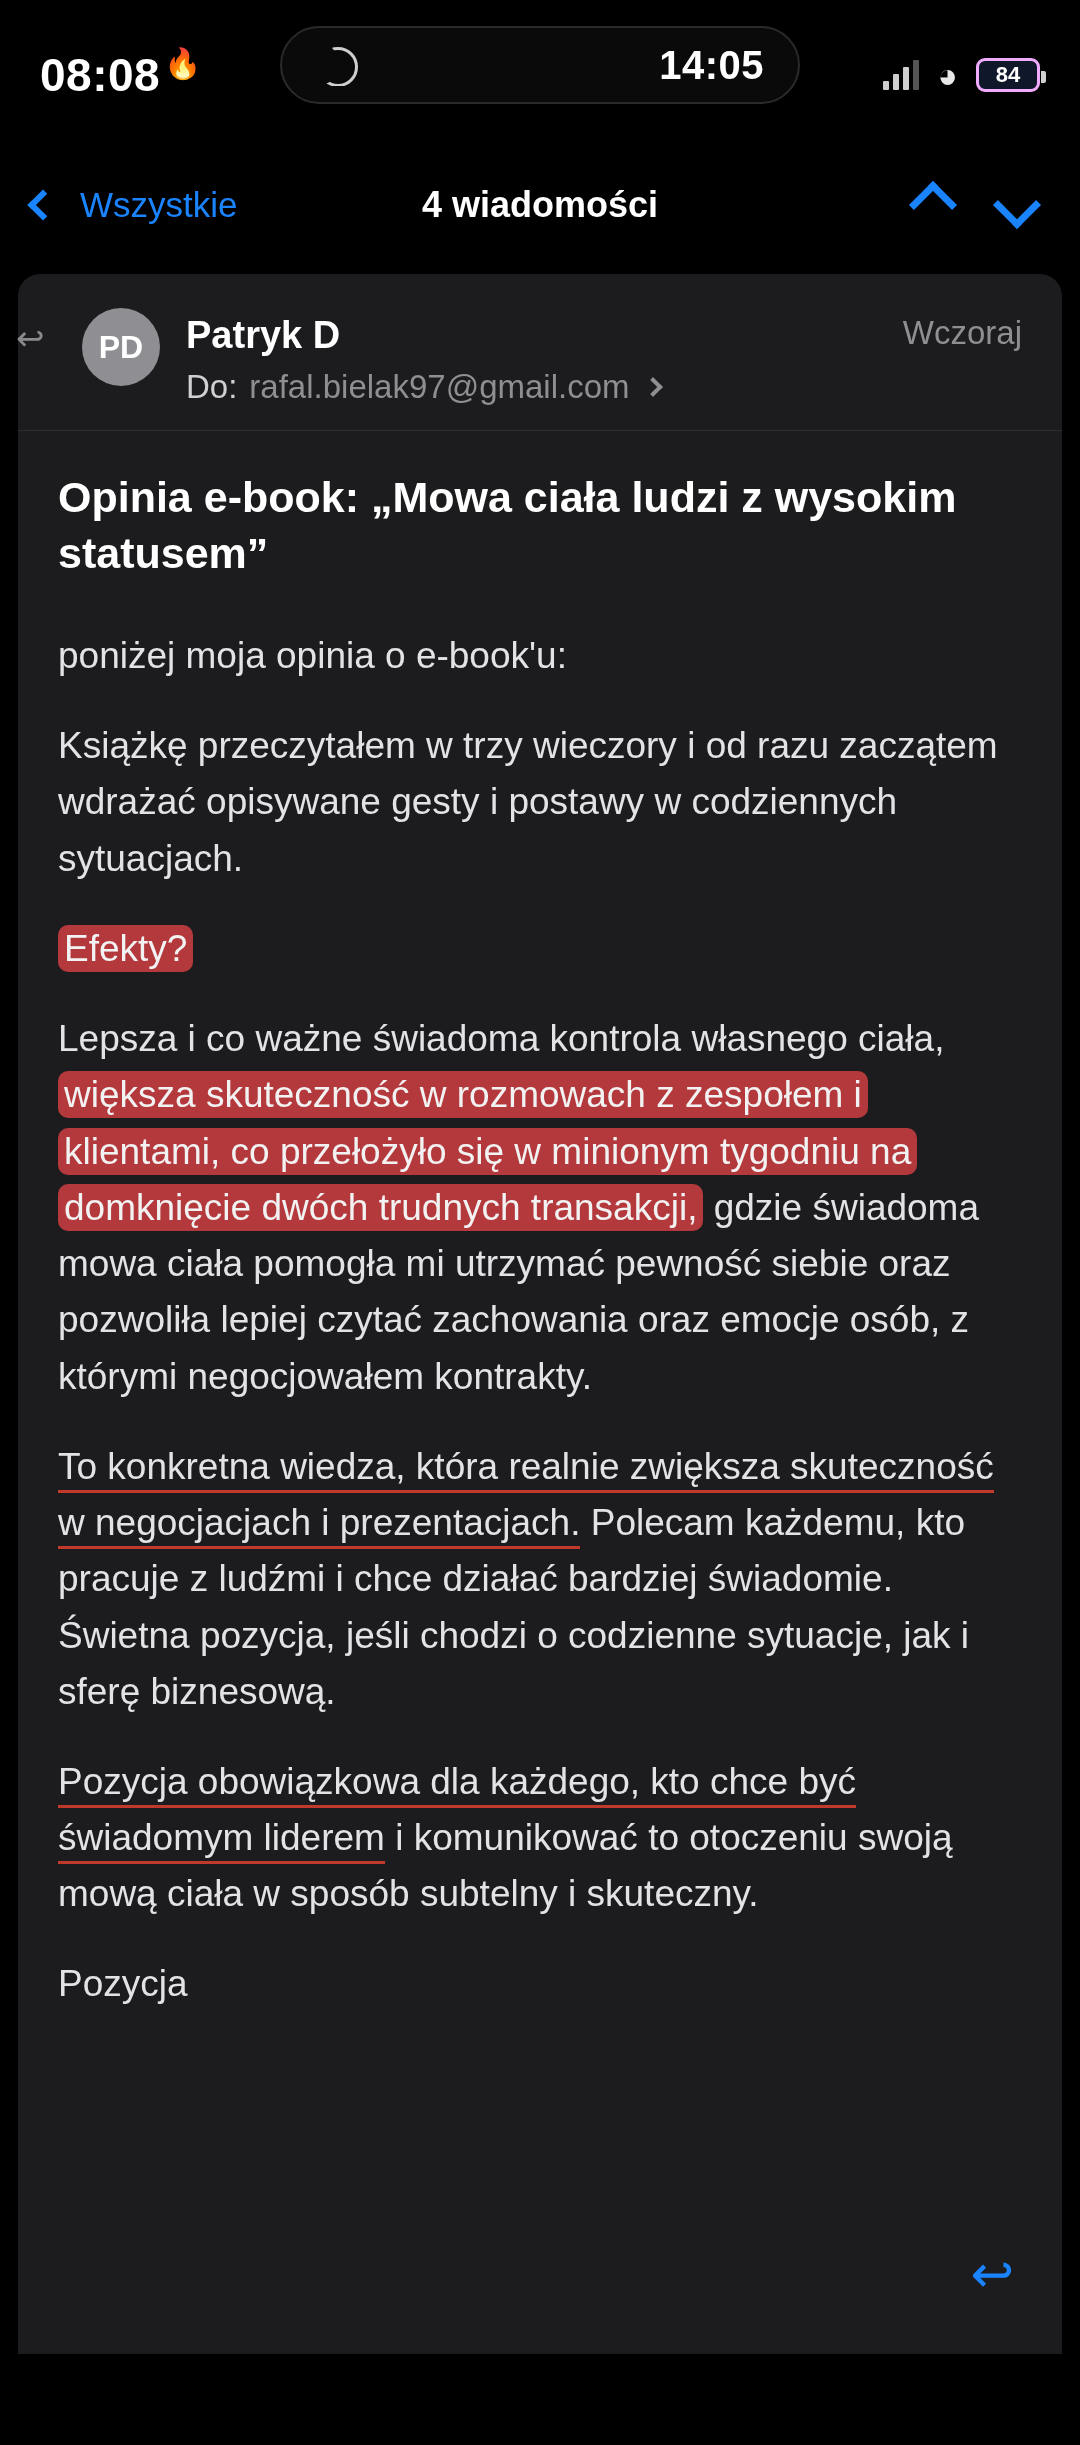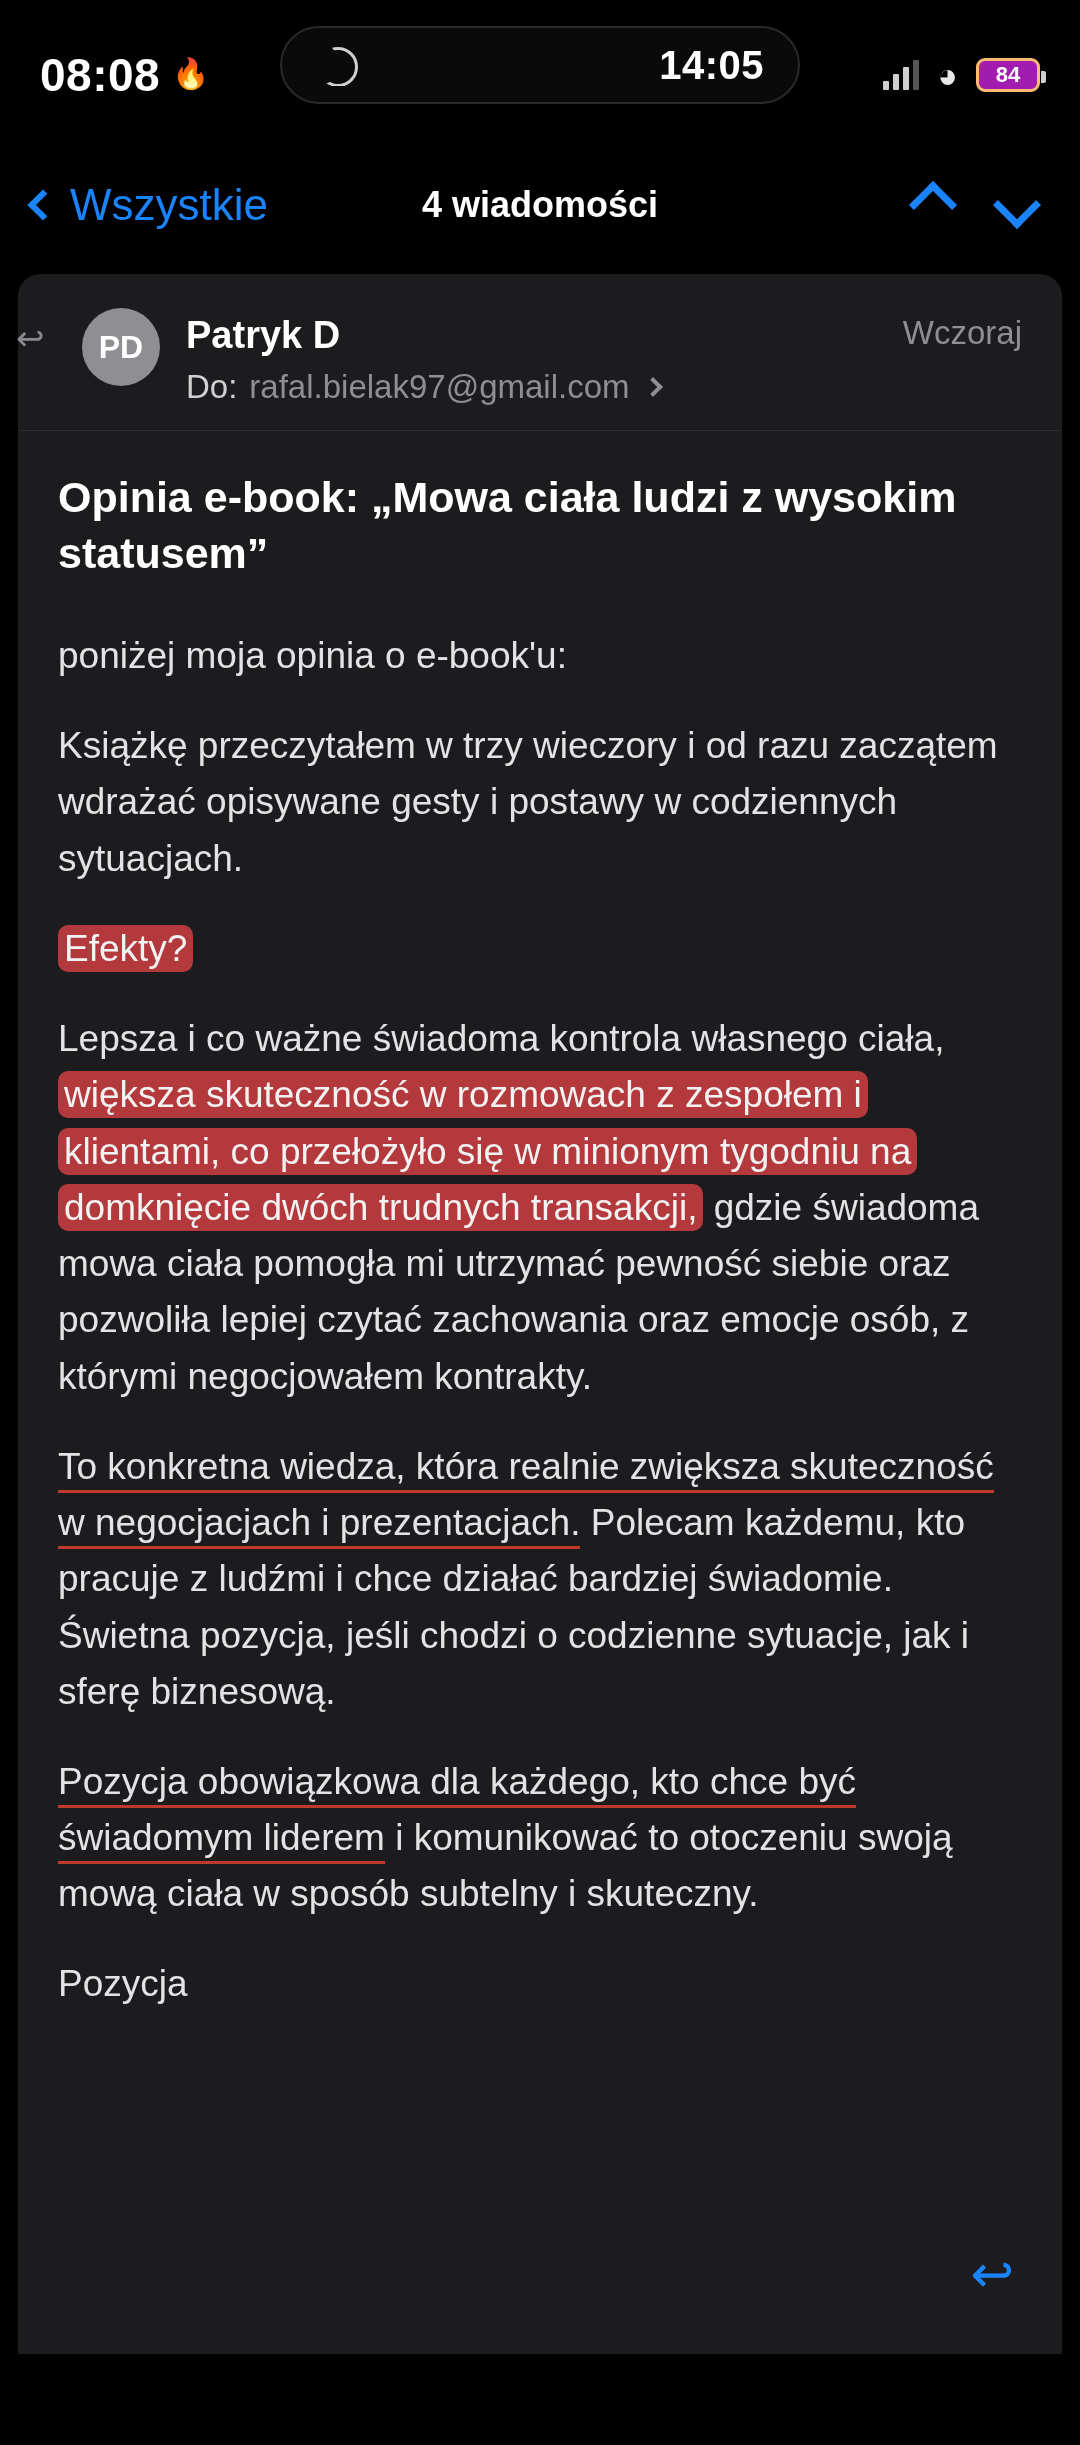--- a/index.html
+++ b/index.html
@@ -16,22 +16,21 @@
   .status-bar {
     position: relative;
     height: 150px;
     display: flex;
     align-items: center;
     padding: 0 40px;
     color: #ffffff;
   }
   .status-left {
     display: flex;
-    align-items: center;
-    gap: 12px;
+    gap: 4px;
     width: 270px;
   }
   .status-clock-left {
     font-size: 46px;
     font-weight: bold;
     letter-spacing: 0.5px;
   }
   .flame-icon {
     font-size: 30px;
     color: #ffffff;
@@ -94,27 +93,27 @@
     height: 30px;
   }
   .signal-icon i { display: block; width: 6px; background: #cfcfcf; border-radius: 1px; }
   .signal-icon i:nth-child(1) { height: 9px; }
   .signal-icon i:nth-child(2) { height: 16px; }
   .signal-icon i:nth-child(3) { height: 23px; }
   .signal-icon i:nth-child(4) { height: 30px; background: #555; }
   .wifi-icon { font-size: 34px; color: #e8e8e8; line-height: 1; }
   .battery {
     width: 64px; height: 34px;
-    border: 3px solid #fdba74;
+    border: 3px solid #f0abfc;
     border-radius: 9px;
     position: relative;
     display: flex;
     align-items: center;
     justify-content: center;
-    background: #a21caf;
+    background: #0f172a;
   }
   .battery::after {
     content: "";
     position: absolute;
     right: -9px; top: 10px;
     width: 5px; height: 12px;
     background: #cfcfcf;
     border-radius: 0 2px 2px 0;
   }
   .battery-text { font-size: 22px; font-weight: bold; color: #fff; }
@@ -124,23 +123,23 @@
     height: 110px;
     display: flex;
     align-items: center;
     padding: 0 32px;
     color: #fff;
     position: relative;
   }
   .nav-back {
     display: flex;
     align-items: center;
-    gap: 14px;
+    gap: 24px;
     color: #1a84ff;
-    font-size: 44px;
+    font-size: 35px;
   }
   .chev-left {
     display: inline-block;
     width: 22px; height: 22px;
     border-left: 6px solid #1a84ff;
     border-bottom: 6px solid #1a84ff;
     transform: rotate(45deg);
     margin-right: 2px;
   }
   .nav-title {

